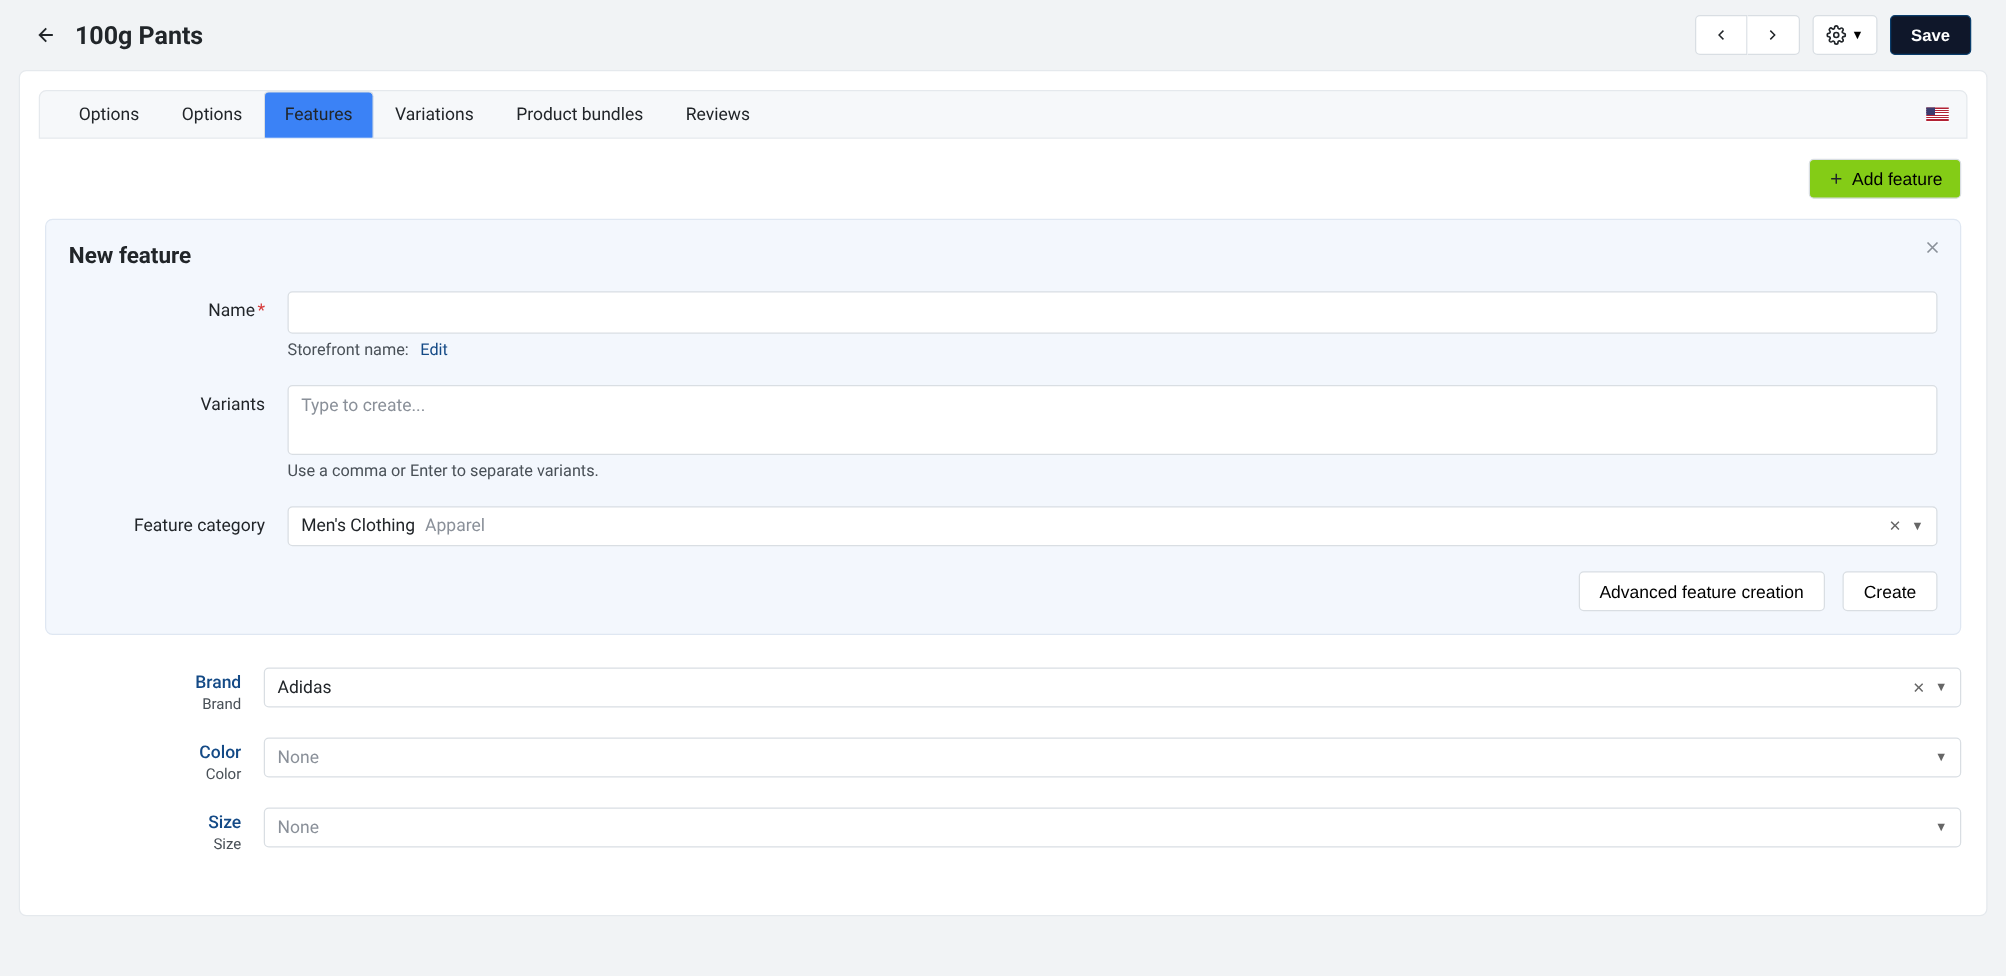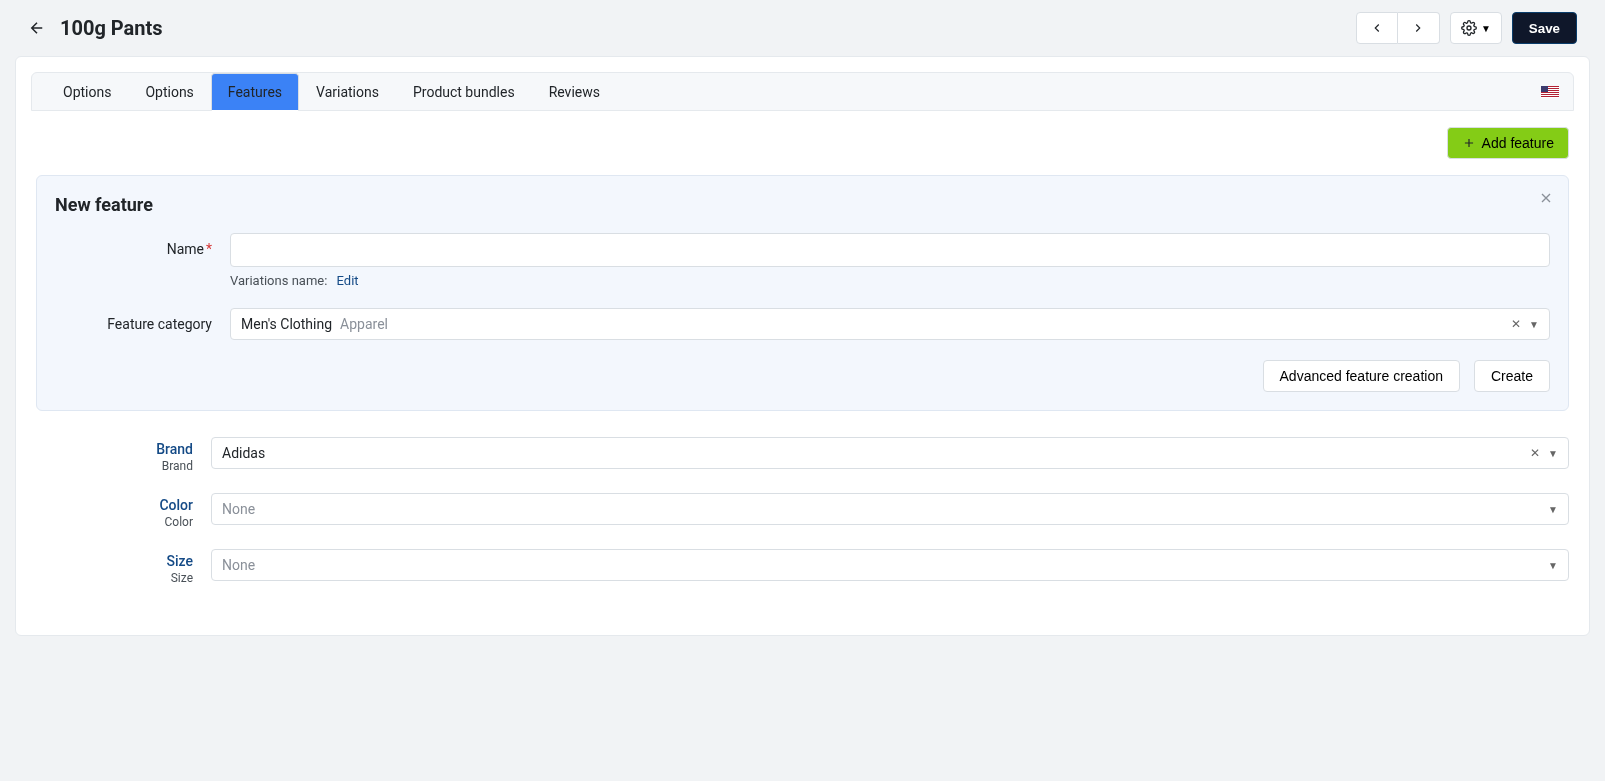--- a/index.html
+++ b/index.html
@@ -324,26 +324,33 @@
       </div>
       <div class="panel-title">New feature</div>
 
       <div class="form-row">
         <div class="form-label">
           <span>Name</span><span class="req">*</span>
         </div>
         <div class="form-control">
           <input type="text" class="text-input" style="">
           <div class="sub-row">
-            <span>Variations name:</span>
+            <span>Storefront name:</span>
             <span class="edit-link">Edit</span>
           </div>
         </div>
       </div>
 
+      <div class="form-row">
+        <div class="form-label">Variants</div>
+        <div class="form-control">
+          <div class="textarea-input"><span>Type to create...</span></div>
+          <div class="hint">Use a comma or Enter to separate variants.</div>
+        </div>
+      </div>
 
       <div class="form-row">
         <div class="form-label">Feature category</div>
         <div class="form-control">
           <div class="select-box">
             <div class="select-content">
               <span>Men's Clothing</span>
               <span class="select-muted">Apparel</span>
             </div>
             <div class="select-actions">

